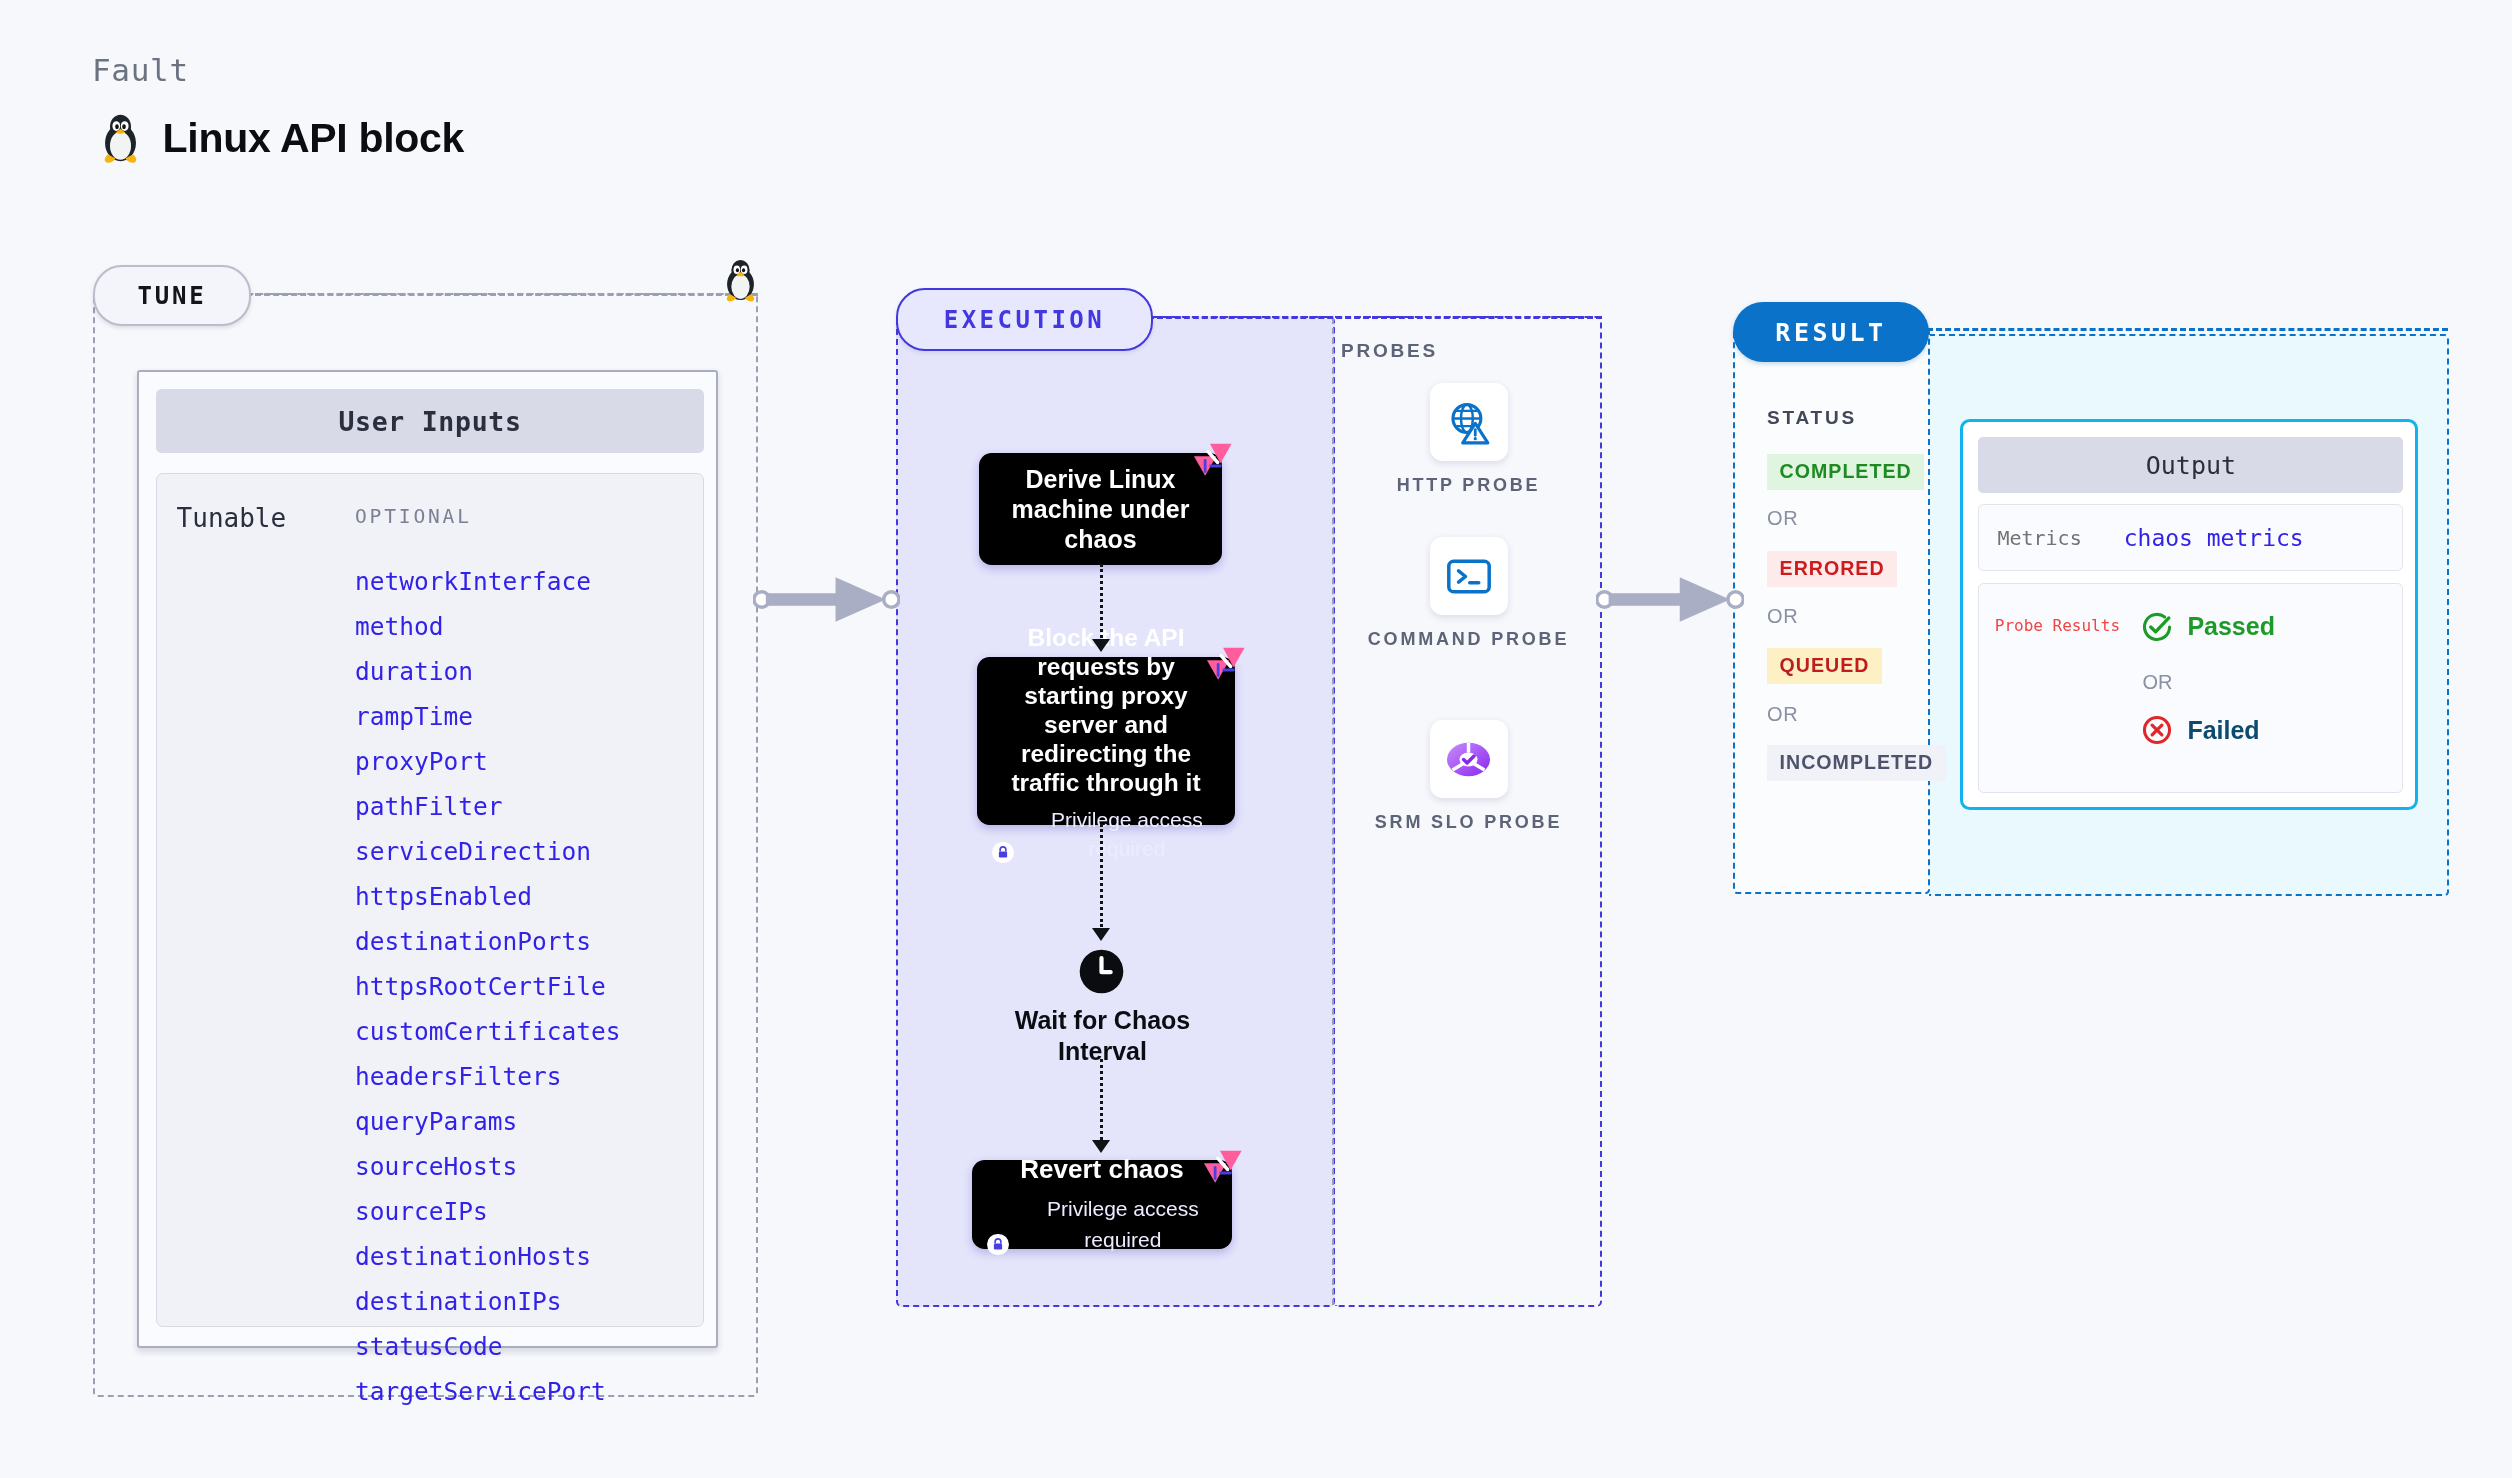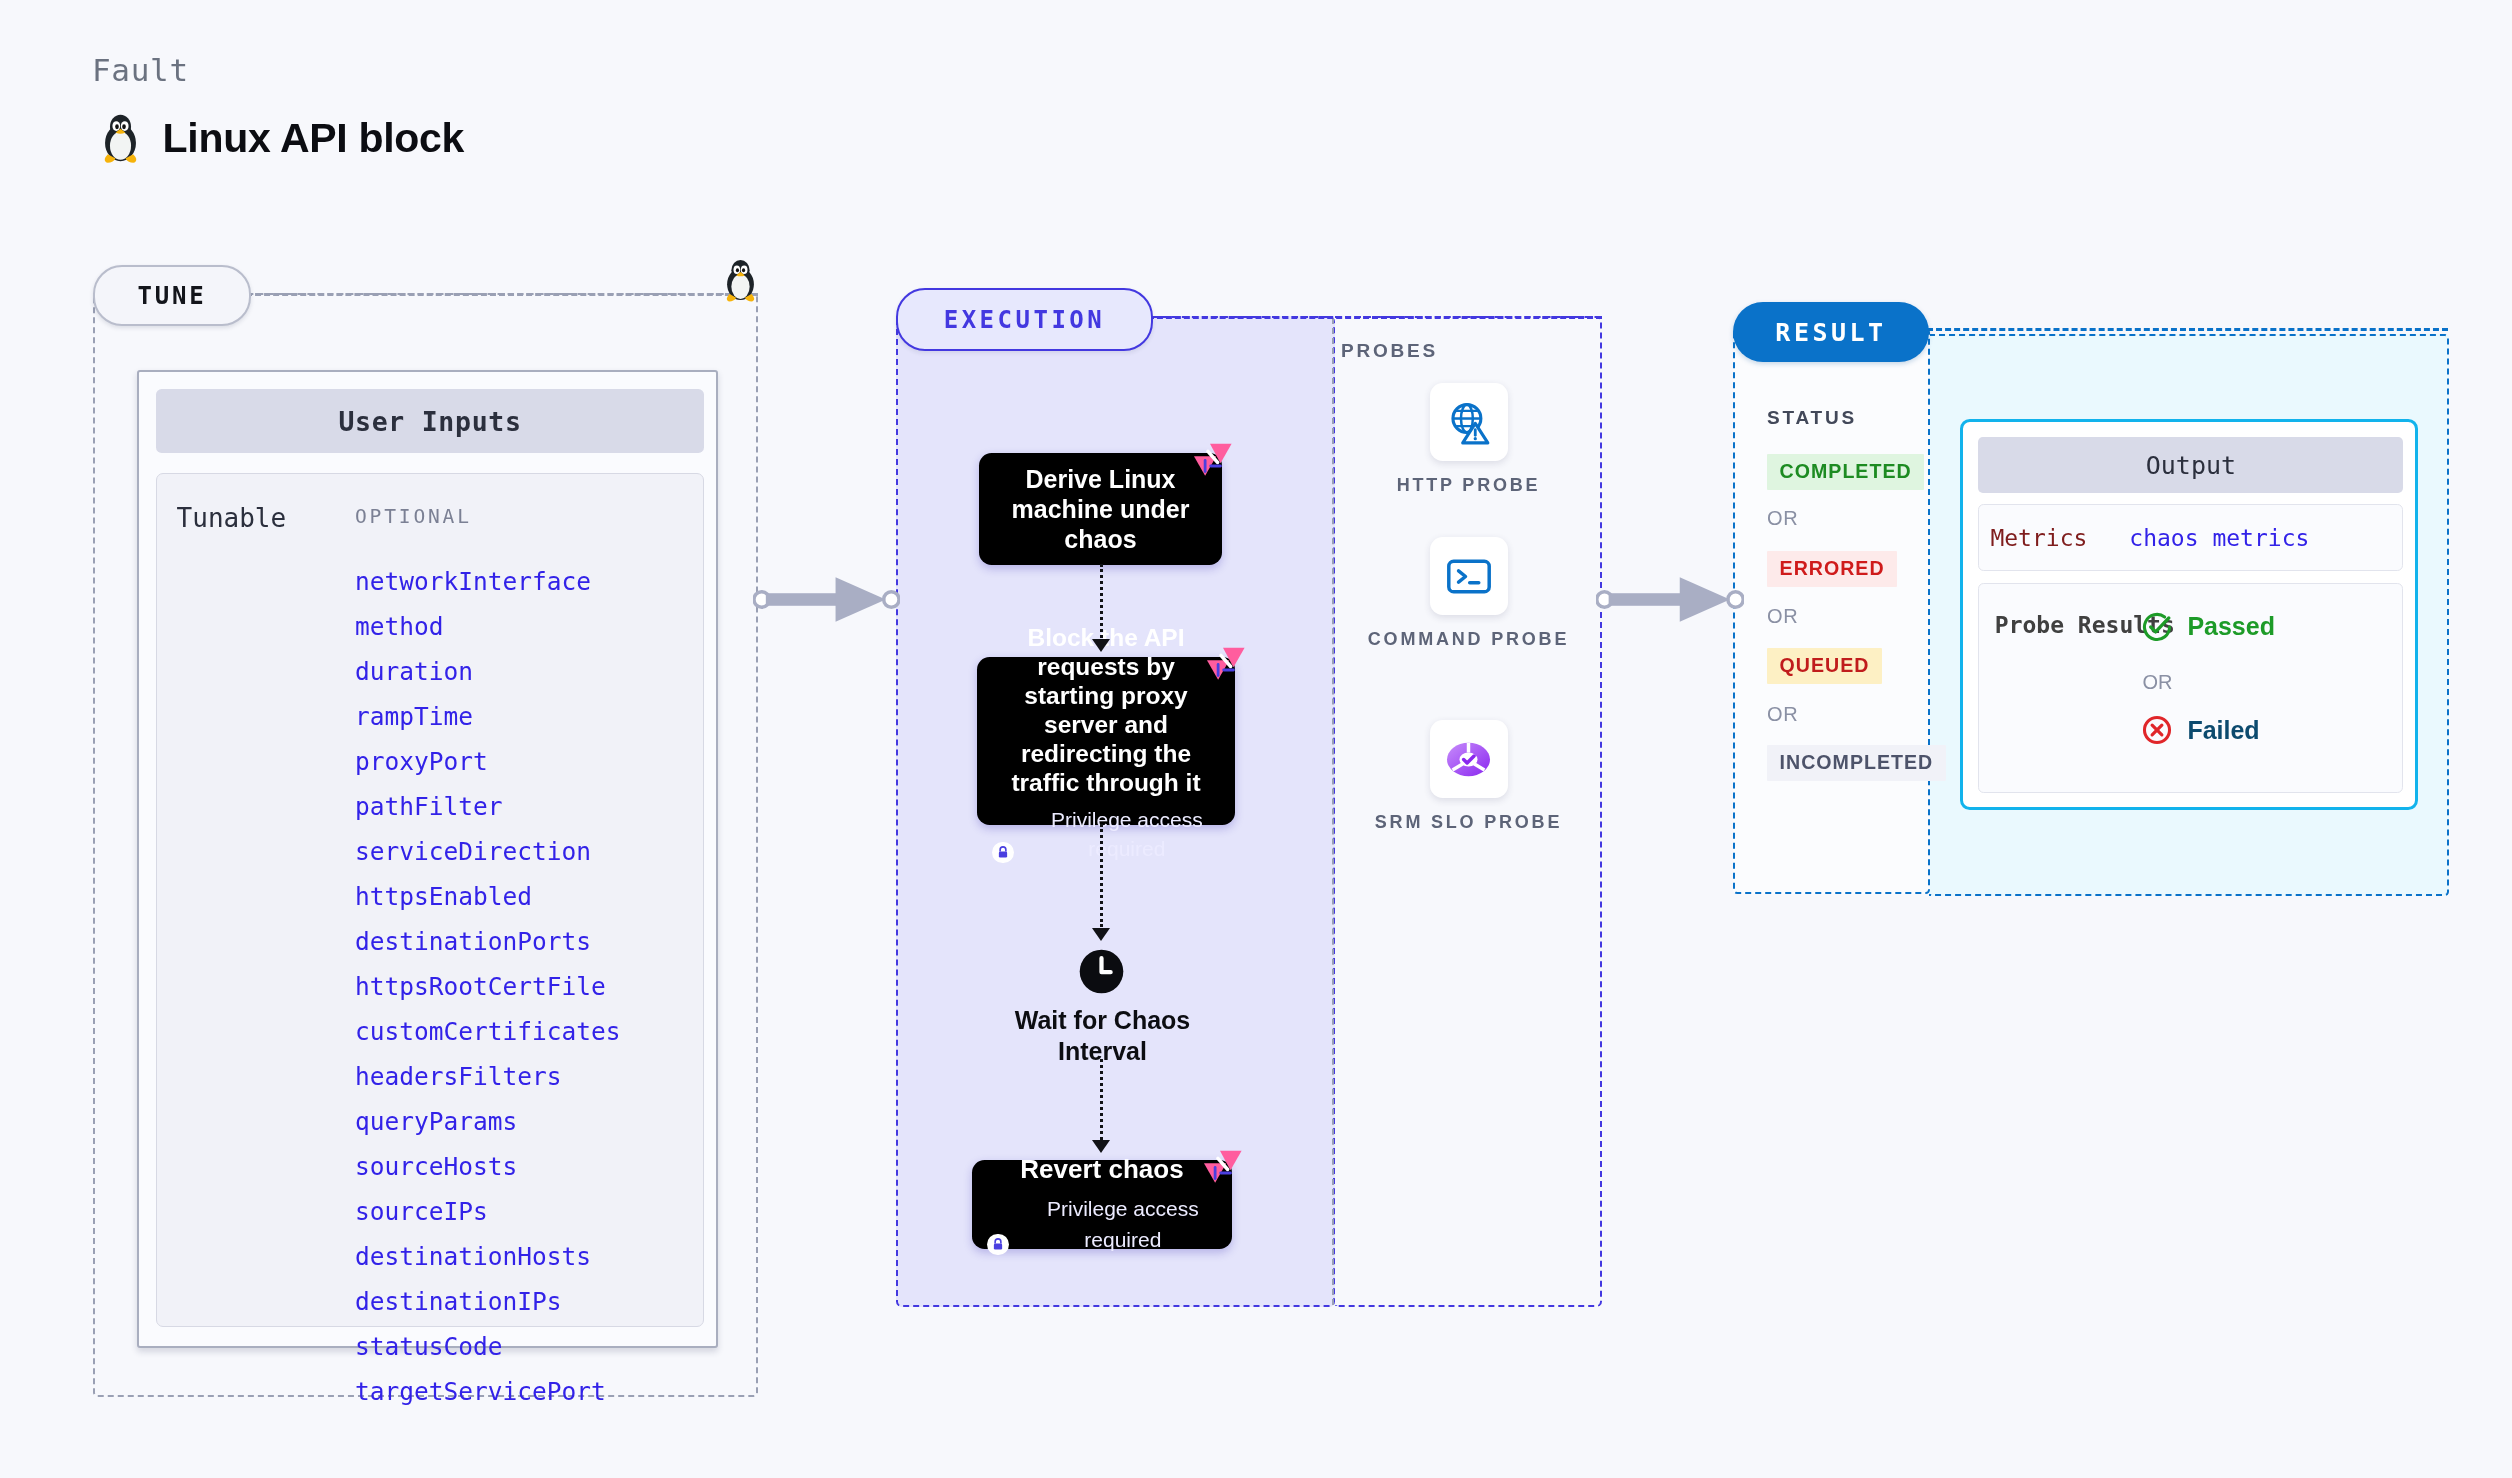--- a/index.html
+++ b/index.html
@@ -195,30 +195,30 @@
     background:#d8dae8;border-radius:4.9px;
     display:flex;align-items:center;justify-content:center;
     font-family:"DejaVu Sans Mono","Liberation Mono",monospace;
     font-size:25px;color:#2b2f3d;
   }
   #metrics-row{
     position:absolute;left:15.4px;top:82px;width:425px;height:67px;
     background:#fafbfe;border:1.4px solid #e2e4ed;border-radius:5.6px;
     display:flex;align-items:center;box-sizing:border-box;
   }
-  #metrics-key{margin-left:11px;font-family:"DejaVu Sans Mono","Liberation Mono",monospace;font-size:23px;color:#7f1d1d;}
+  #metrics-key{margin-left:18px;font-family:"DejaVu Sans Mono","Liberation Mono",monospace;font-size:20px;color:#737373;}
   #metrics-val{margin-left:42px;font-family:"DejaVu Sans Mono","Liberation Mono",monospace;font-size:23px;color:#3222e8;}
   #probe-results-row{
     position:absolute;left:15.4px;top:161px;width:425px;height:210px;
     background:#fafbfe;border:1.4px solid #e2e4ed;border-radius:5.6px;box-sizing:border-box;
   }
   #probe-results-key{
     position:absolute;left:15.4px;top:26.5px;
     font-family:"DejaVu Sans Mono","Liberation Mono",monospace;
-    font-size:23px;color:#404040;line-height:29px;font-weight:bold;
+    font-size:16px;color:#ef4444;line-height:29px;
   }
   .res-line{position:absolute;display:flex;align-items:center;gap:14px;font-size:25px;font-weight:bold;}
   #res-passed{left:162px;top:26.5px;color:#1d9b28;}
   #res-or{left:163px;top:87px;font-size:20px;font-weight:normal;color:#8a90a4;}
   #res-failed{left:162px;top:130px;color:#0c4a6e;}
 </style>
 </head>
 <body>
 
 <div id="fault-label">Fault</div>

